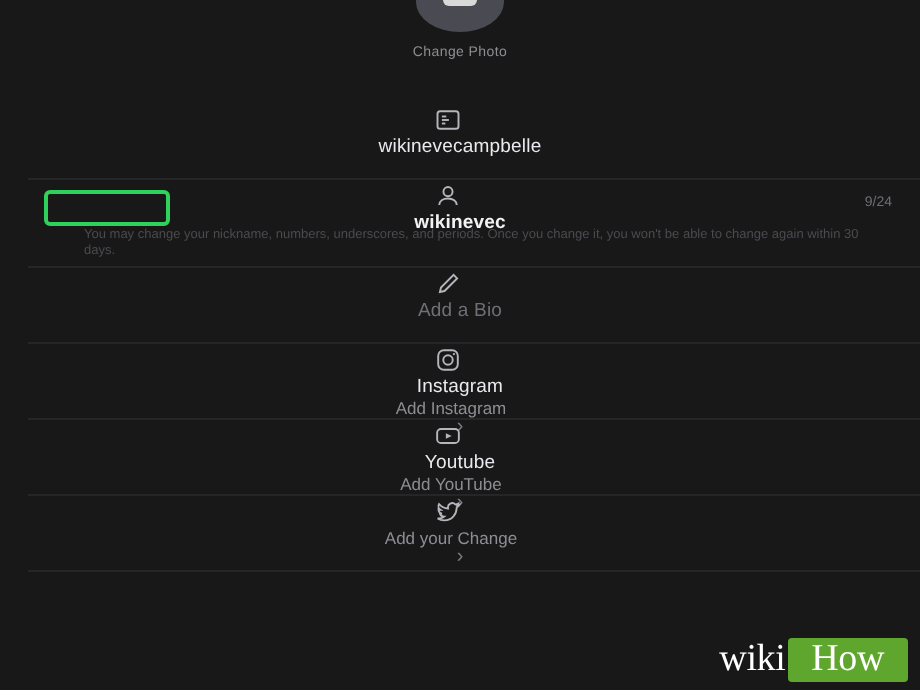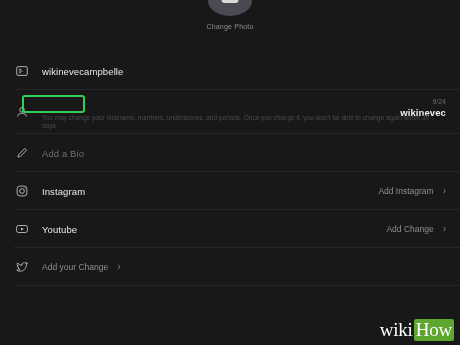--- a/index.html
+++ b/index.html
@@ -89,20 +89,21 @@
     top: 52px;
     width: 460px;
   }
   .row {
     position: relative;
     height: 38px;
     display: flex;
     align-items: center;
     padding: 0 14px 0 14px;
     box-sizing: border-box;
+    flex-direction: column;
   }
   .row .ico {
     width: 16px;
     height: 16px;
     margin-right: 12px;
     flex: 0 0 auto;
     display: flex;
     align-items: center;
     justify-content: center;
     color: #b5b5bb;
@@ -189,21 +190,21 @@
     font-family: "Liberation Serif", serif;
     font-size: 19px;
     color: #f2f2f2;
     letter-spacing: -0.2px;
   }
   .watermark .wiki { color: #ffffff; }
   .watermark .how {
     color: #ffffff;
     background: #5ea62e;
     border-radius: 2px;
-    padding: 0 2px;
+    padding: 0 12px;
     margin-left: 1px;
   }
 </style>
 </head>
 <body>
 
 <div class="screen">
 
   <div class="profile-head">
     <div class="avatar">
@@ -266,21 +267,21 @@
     </div>
 
     <div class="row">
       <span class="ico">
         <svg width="14" height="14" viewBox="0 0 16 16" fill="none" stroke="currentColor" stroke-width="1.1">
           <rect x="1.8" y="4" width="12.4" height="8" rx="2.2"></rect>
           <path d="M6.8 6.4l3.3 1.6-3.3 1.6z" fill="currentColor" stroke="none"></path>
         </svg>
       </span>
       <span class="row-label">Youtube</span>
-      <span class="social-action">Add Change</span>
+      <span class="social-action">Add YouTube</span>
       <span class="chev">›</span>
       <div class="divider"></div>
     </div>
 
     <div class="row">
       <span class="ico">
         <svg width="14" height="14" viewBox="0 0 16 16" fill="none" stroke="currentColor" stroke-width="1.05">
           <path d="M14.2 4.1c-.45.2-.93.34-1.43.4a2.5 2.5 0 0 0 1.1-1.38c-.48.29-1.02.5-1.59.61a2.48 2.48 0 0 0-4.23 2.27A7.05 7.05 0 0 1 2.9 3.42a2.48 2.48 0 0 0 .77 3.32 2.46 2.46 0 0 1-1.12-.31v.03c0 1.2.85 2.2 1.98 2.43-.36.1-.75.12-1.12.05a2.49 2.49 0 0 0 2.32 1.73 4.98 4.98 0 0 1-3.67 1.03 7.02 7.02 0 0 0 3.81 1.12c4.57 0 7.07-3.79 7.07-7.07v-.32c.49-.35.9-.79 1.24-1.3z"></path>
         </svg>
       </span>

